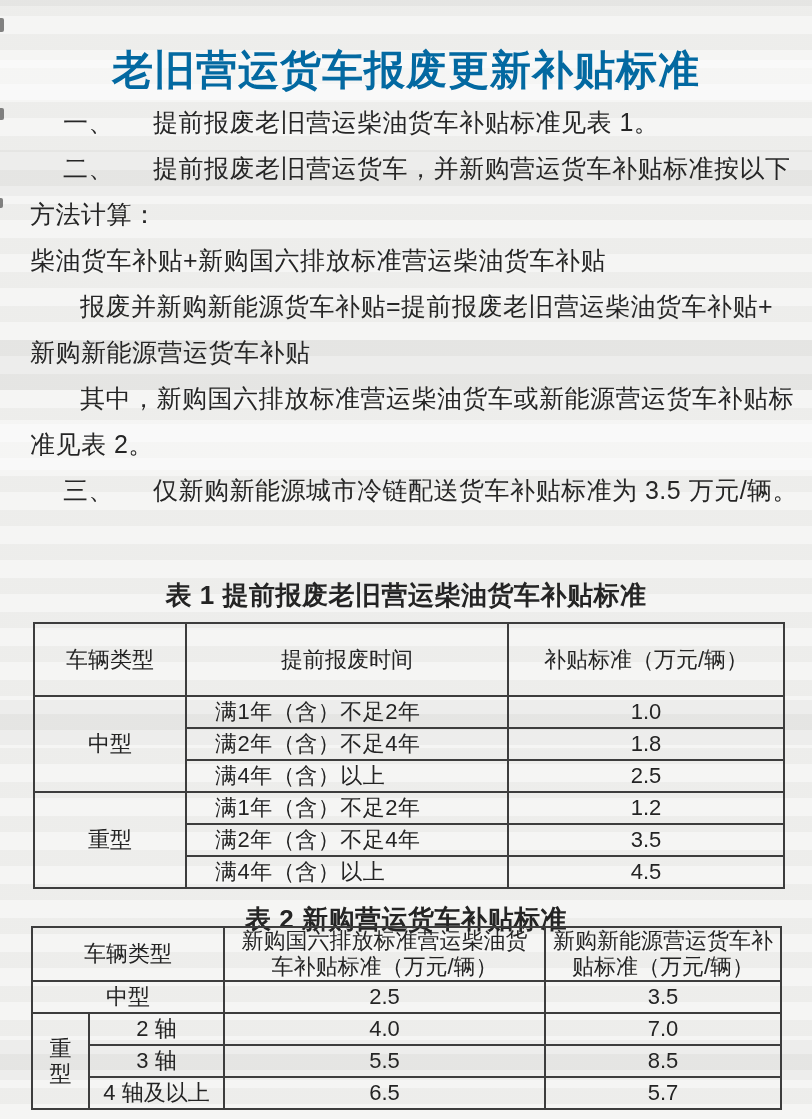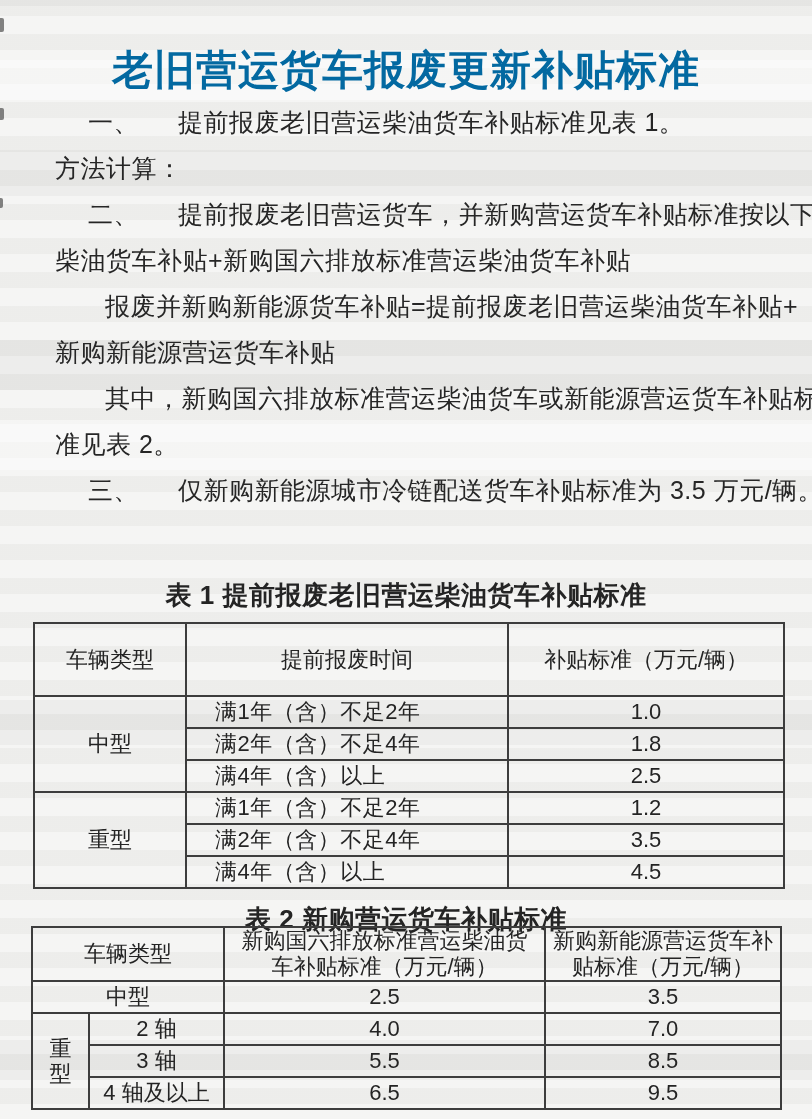--- a/index.html
+++ b/index.html
@@ -10,21 +10,21 @@
     background:repeating-linear-gradient(180deg,rgba(0,0,0,0.015) 0 16px,rgba(255,255,255,0.30) 16px 34px);}
   .band{position:absolute;left:0;width:100%;pointer-events:none;}
   .band.dark{background:rgba(0,0,0,0.030);}
   .band.light{background:rgba(255,255,255,0.45);}
   .edge-artifact{position:absolute;left:0;background:#5a5a5a;opacity:.75;border-radius:0 2px 2px 0;}
 
   .doc-title{position:absolute;top:38px;left:0;width:100%;height:64px;line-height:64px;
     text-align:center;font-size:41px;font-weight:bold;letter-spacing:1px;color:#0369a1;}
 
   .doc-body{position:absolute;top:99px;left:30px;width:758px;font-size:25px;color:#262626;}
-  .bline{height:46px;line-height:46px;white-space:nowrap;letter-spacing:0.5px;margin-left:25px;}
+  .bline{height:46px;line-height:46px;white-space:nowrap;letter-spacing:0.5px;}
   .bline .num{display:inline-block;margin-left:33px;width:90px;}
   .bline.indent{padding-left:50px;}
 
   .tbl-caption{position:absolute;left:0;width:100%;height:46px;line-height:46px;
     text-align:center;font-size:26px;font-weight:bold;color:#242424;letter-spacing:0.5px;}
   .cap1{top:572px;}
   .cap2{top:880px;margin-top:16px;}
 
   table{border-collapse:collapse;table-layout:fixed;position:absolute;background:transparent;}
   td,th{border:2px solid #3d3d3d;text-align:center;vertical-align:middle;
@@ -55,24 +55,24 @@
   <div class="edge-artifact" style="top:18px;width:4px;height:14px;"></div>
   <div class="edge-artifact" style="top:108px;width:4px;height:12px;"></div>
   <div class="edge-artifact" style="top:198px;width:3px;height:10px;"></div>
 
   <div class="doc-title">老旧营运货车报废更新补贴标准</div>
 
   <div class="doc-body">
     <div class="bline">
       <span class="num">一、</span><span>提前报废老旧营运柴油货车补贴标准见表 1。</span>
     </div>
-    <div class="bline">方法计算：</div>
     <div class="bline">
       <span class="num">二、</span><span>提前报废老旧营运货车，并新购营运货车补贴标准按以下</span>
     </div>
+    <div class="bline">方法计算：</div>
     <div class="bline">柴油货车补贴+新购国六排放标准营运柴油货车补贴</div>
     <div class="bline indent">报废并新购新能源货车补贴=提前报废老旧营运柴油货车补贴+</div>
     <div class="bline">新购新能源营运货车补贴</div>
     <div class="bline indent">其中，新购国六排放标准营运柴油货车或新能源营运货车补贴标</div>
     <div class="bline">准见表 2。</div>
     <div class="bline">
       <span class="num">三、</span><span>仅新购新能源城市冷链配送货车补贴标准为 3.5 万元/辆。</span>
     </div>
   </div>
 
@@ -149,17 +149,17 @@
       <td>7.0</td>
     </tr>
     <tr class="drow">
       <td>3 轴</td>
       <td>5.5</td>
       <td>8.5</td>
     </tr>
     <tr class="drow">
       <td>4 轴及以上</td>
       <td>6.5</td>
-      <td>9.5</td>
+      <td>5.7</td>
     </tr>
   </tbody>
     </table>
 </div>
 
 </body></html>

